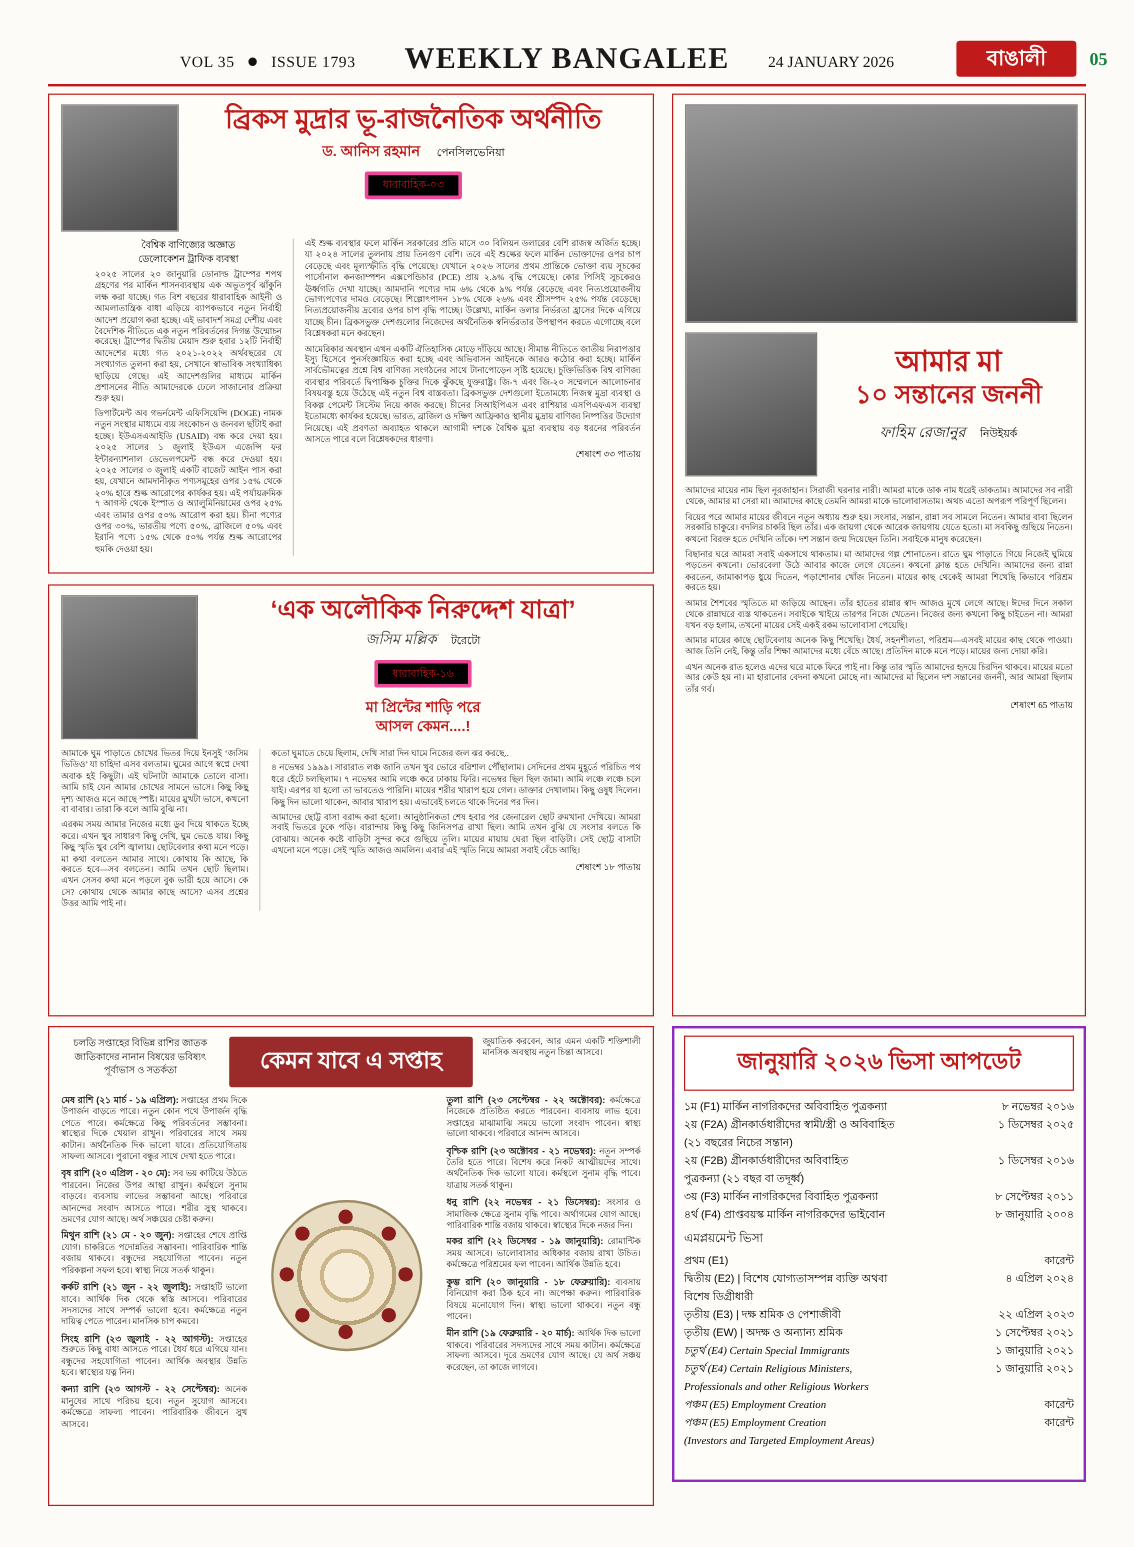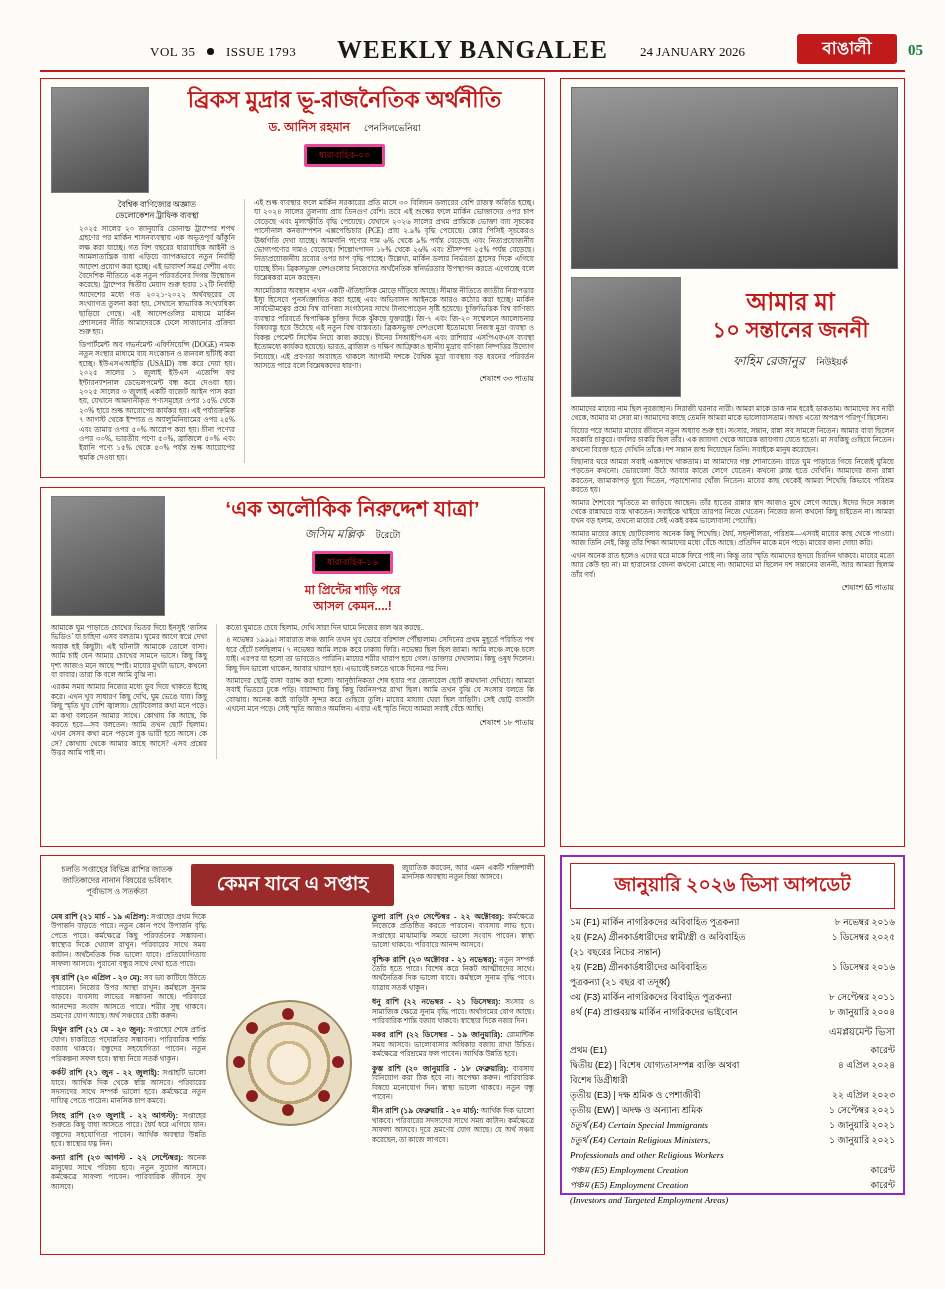--- a/index.html
+++ b/index.html
@@ -33,21 +33,21 @@
   .photo.portrait{background:linear-gradient(160deg,#8e8e8e,#4a4a4a);}
 
   .serial{display:inline-block;background:#000000;border:3px solid #ec4899;color:#c01a1a;
           font-size:9px;padding:1px 12px;border-radius:2px;}
 
   
   .visa-title{background:#fff;color:#c01a1a;font-weight:bold;text-align:center;font-size:19px;}
   .visa-row{display:flex;justify-content:space-between;font-size:9px;line-height:13px;padding:1px 0;}
   .visa-row .l{padding-right:6px;}
   .visa-row .r{white-space:nowrap;}
-  .visa-sec{font-size:10px;color:#1c1c1c;margin:4px 0 2px 0;text-align:right;}
+  .visa-sec{font-size:10px;color:#1c1c1c;margin:4px 0 2px 0;}
   .wheel{width:122px;height:122px;border-radius:50%;position:relative;
      background:radial-gradient(circle,#f6ecd8 0 22%,#cdb68a 22% 26%,#f1e4cb 26% 44%,#b8a277 44% 48%,#e8dcc2 48% 100%);
      border:2px solid #9c8a63;}
   .wheel i{position:absolute;width:12px;height:12px;border-radius:50%;background:#8c1d1d;}
   .kemon-title{background:#9b2b2b;color:#fff;font-weight:bold;text-align:center;font-size:19px;border-radius:2px;}
 </style>
 </head>
 <body>
 
 <div class="page">
@@ -238,21 +238,21 @@
           <span>ব্যবসায় বিনিয়োগ করা ঠিক হবে না। অপেক্ষা করুন। পারিবারিক বিষয়ে মনোযোগ দিন। স্বাস্থ্য ভালো থাকবে। নতুন বন্ধু পাবেন।</span>
         </div>
         <div class="col" style="margin-top:4px;">
           <b class="bn" style="font-size:7.6px;">মীন রাশি (১৯ ফেব্রুয়ারি - ২০ মার্চ):</b>
           <span>আর্থিক দিক ভালো থাকবে। পরিবারের সদস্যদের সাথে সময় কাটান। কর্মক্ষেত্রে সাফল্য আসবে। দূরে ভ্রমণের যোগ আছে। যে অর্থ সঞ্চয় করেছেন, তা কাজে লাগবে।</span>
         </div>
       </div>
     </div>
   </div>
 
-  <div class="box" style="left:560px;top:855px;width:345px;height:340px;padding:6px 8px;border:2px solid #8d2bbf;">
+  <div class="box" style="left:560px;top:855px;width:345px;height:380px;padding:6px 8px;border:2px solid #8d2bbf;">
 
     <div class="visa-title bn" style="border:1px solid #c01a1a;padding:6px 4px;">জানুয়ারি ২০২৬ ভিসা আপডেট</div>
 
     <div style="margin-top:6px;">
       <div class="visa-row">
         <span class="l bn">১ম (F1)  মার্কিন নাগরিকদের অবিবাহিত পুত্রকন্যা</span>
         <span class="r bn">৮ নভেম্বর ২০১৬</span>
       </div>
       <div class="visa-row">
         <span class="l bn">২য় (F2A)  গ্রীনকার্ডধারীদের স্বামী/স্ত্রী ও অবিবাহিত</span>

